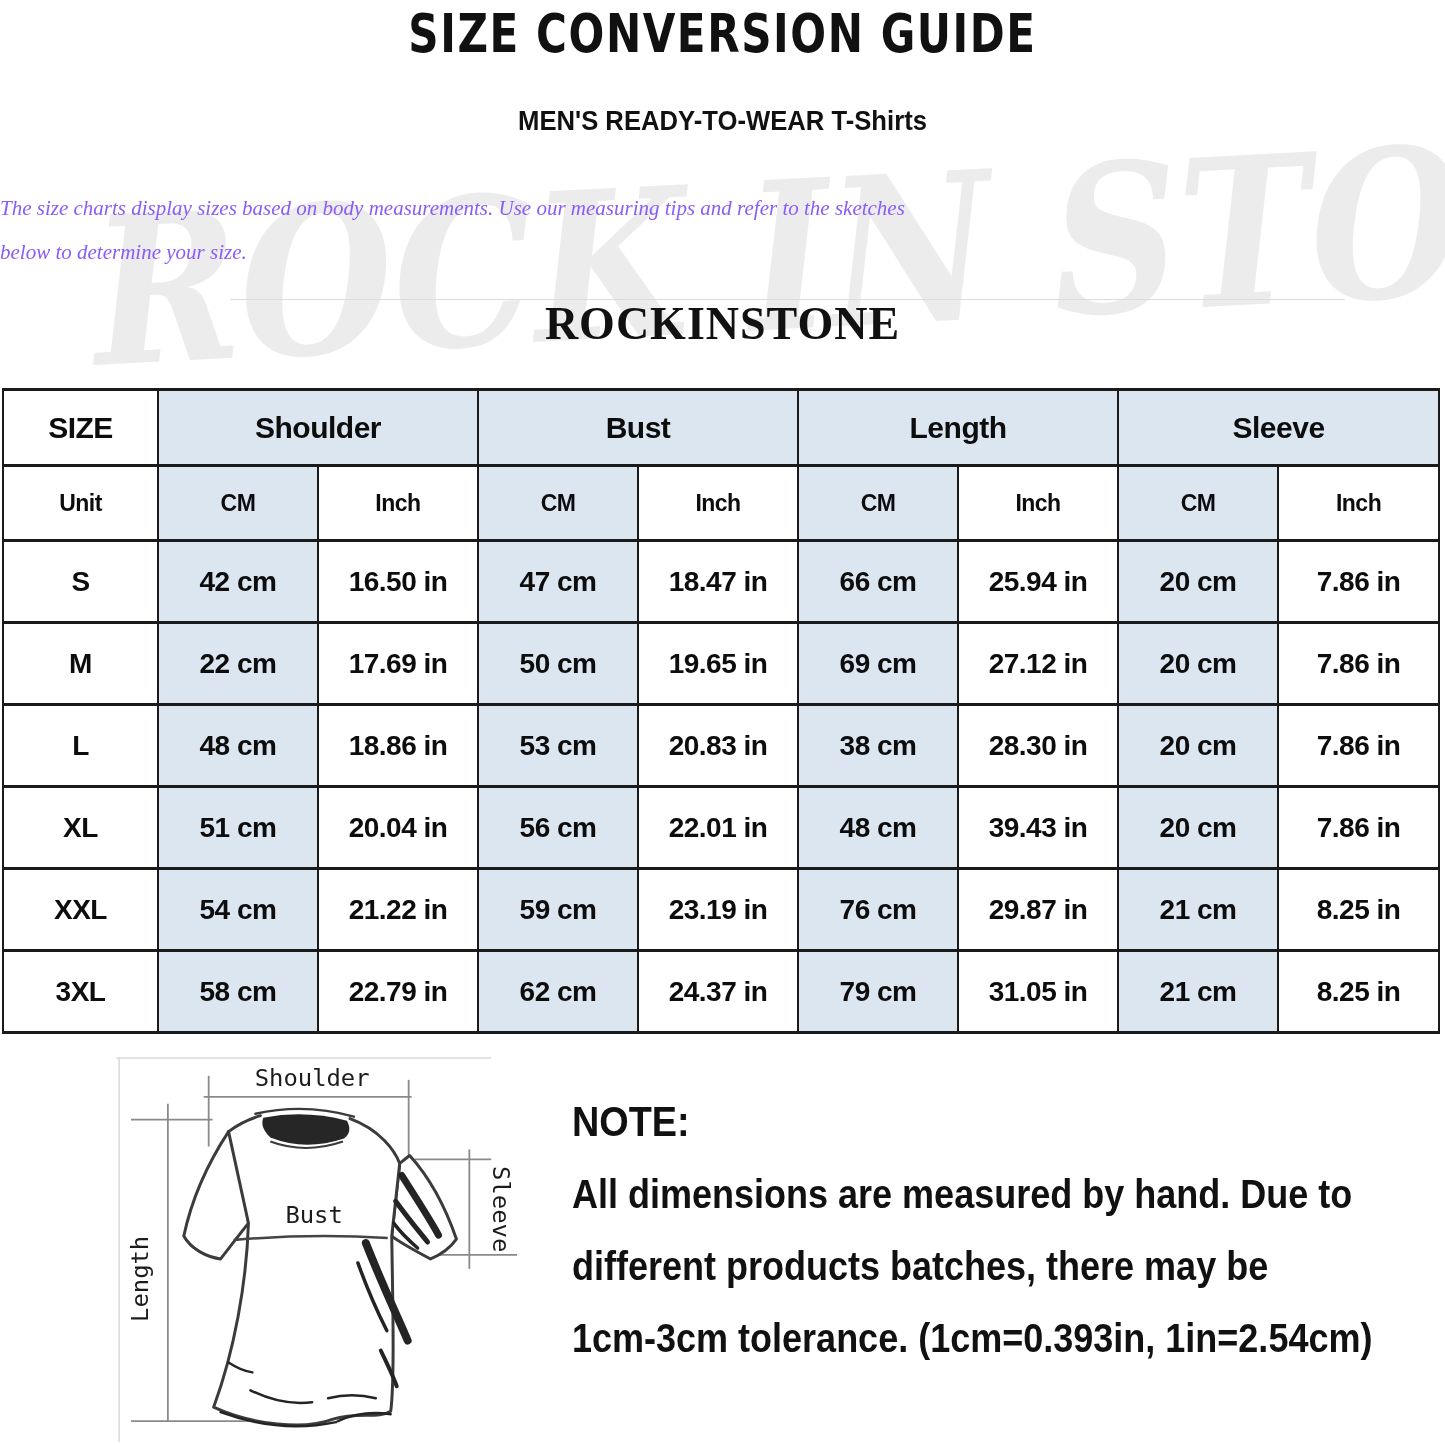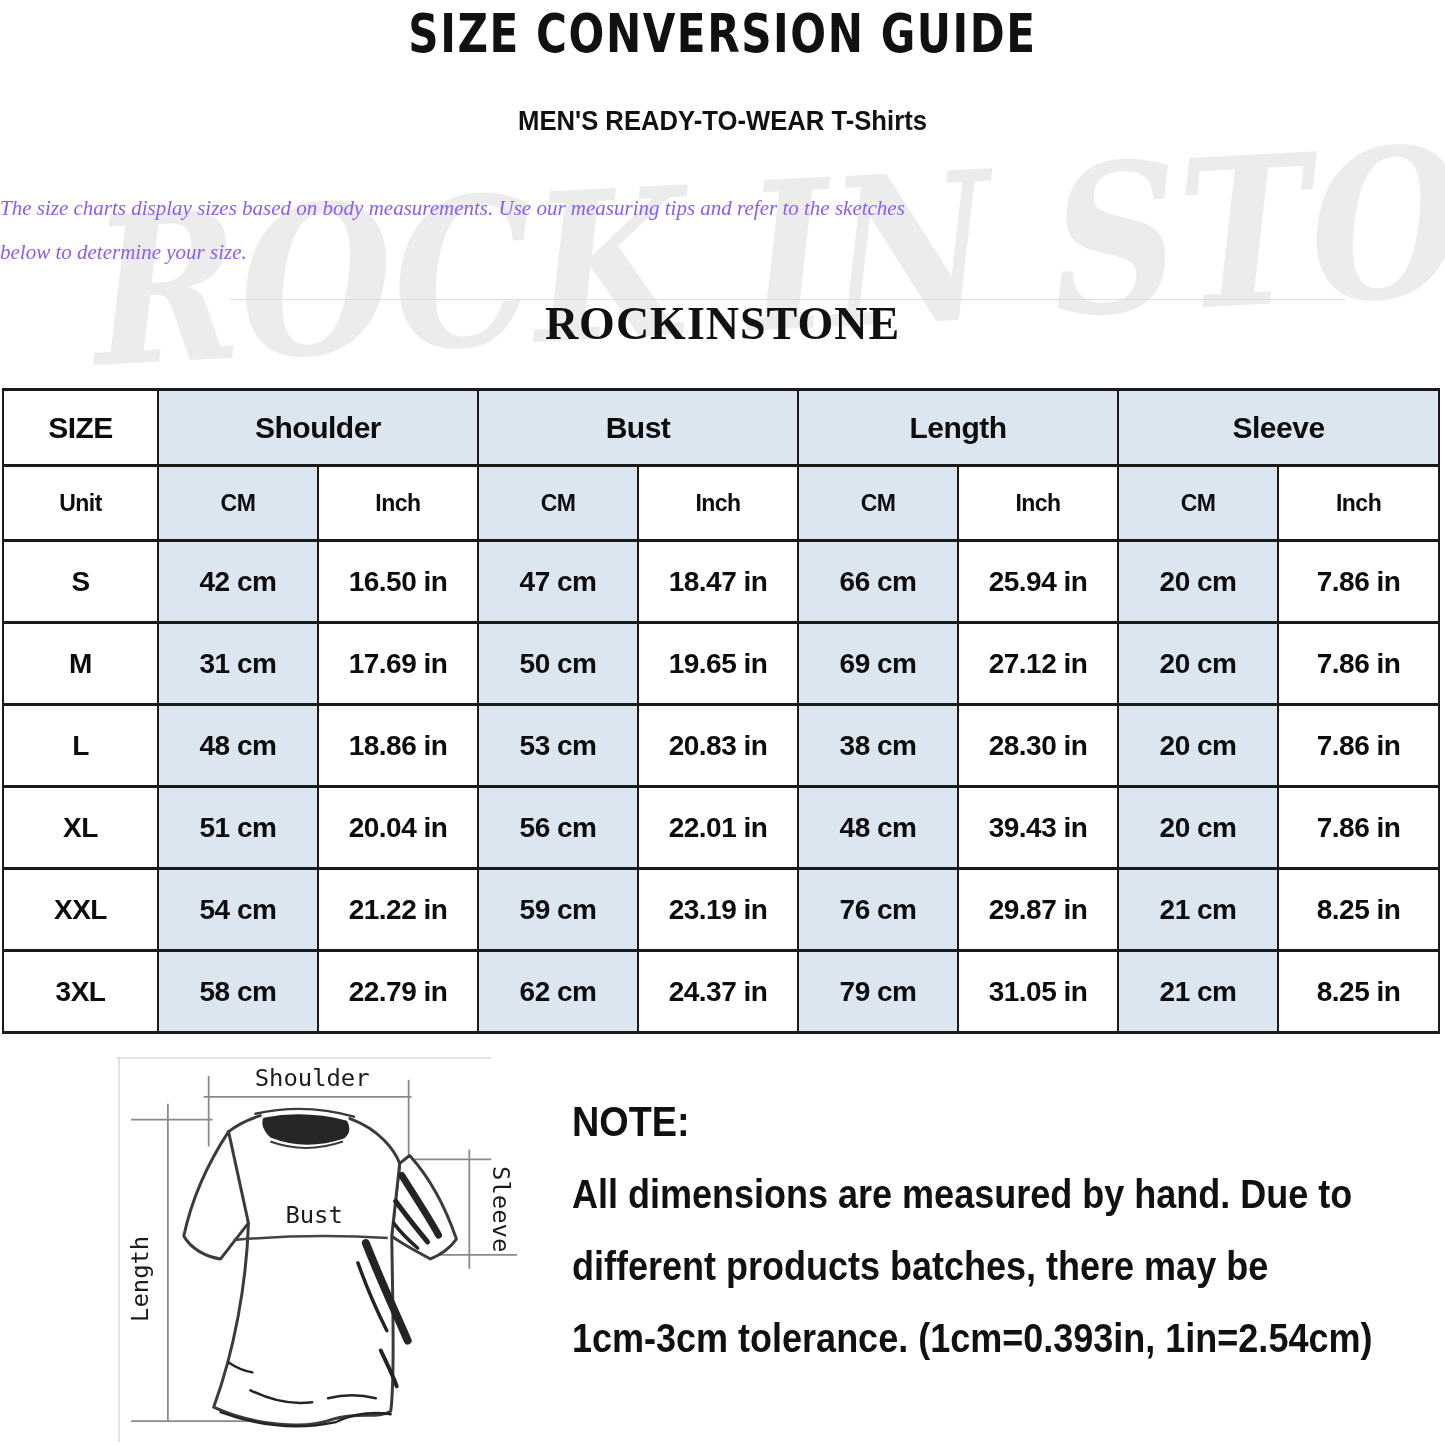--- a/index.html
+++ b/index.html
@@ -102,21 +102,21 @@
       <td class="white">16.50 in</td>
       <td class="blue">47 cm</td>
       <td class="white">18.47 in</td>
       <td class="blue">66 cm</td>
       <td class="white">25.94 in</td>
       <td class="blue">20 cm</td>
       <td class="white">7.86 in</td>
     </tr>
     <tr class="data-row">
       <td class="white">M</td>
-      <td class="blue">31 cm</td>
+      <td class="blue">22 cm</td>
       <td class="white">17.69 in</td>
       <td class="blue">50 cm</td>
       <td class="white">19.65 in</td>
       <td class="blue">69 cm</td>
       <td class="white">27.12 in</td>
       <td class="blue">20 cm</td>
       <td class="white">7.86 in</td>
     </tr>
     <tr class="data-row">
       <td class="white">L</td>

